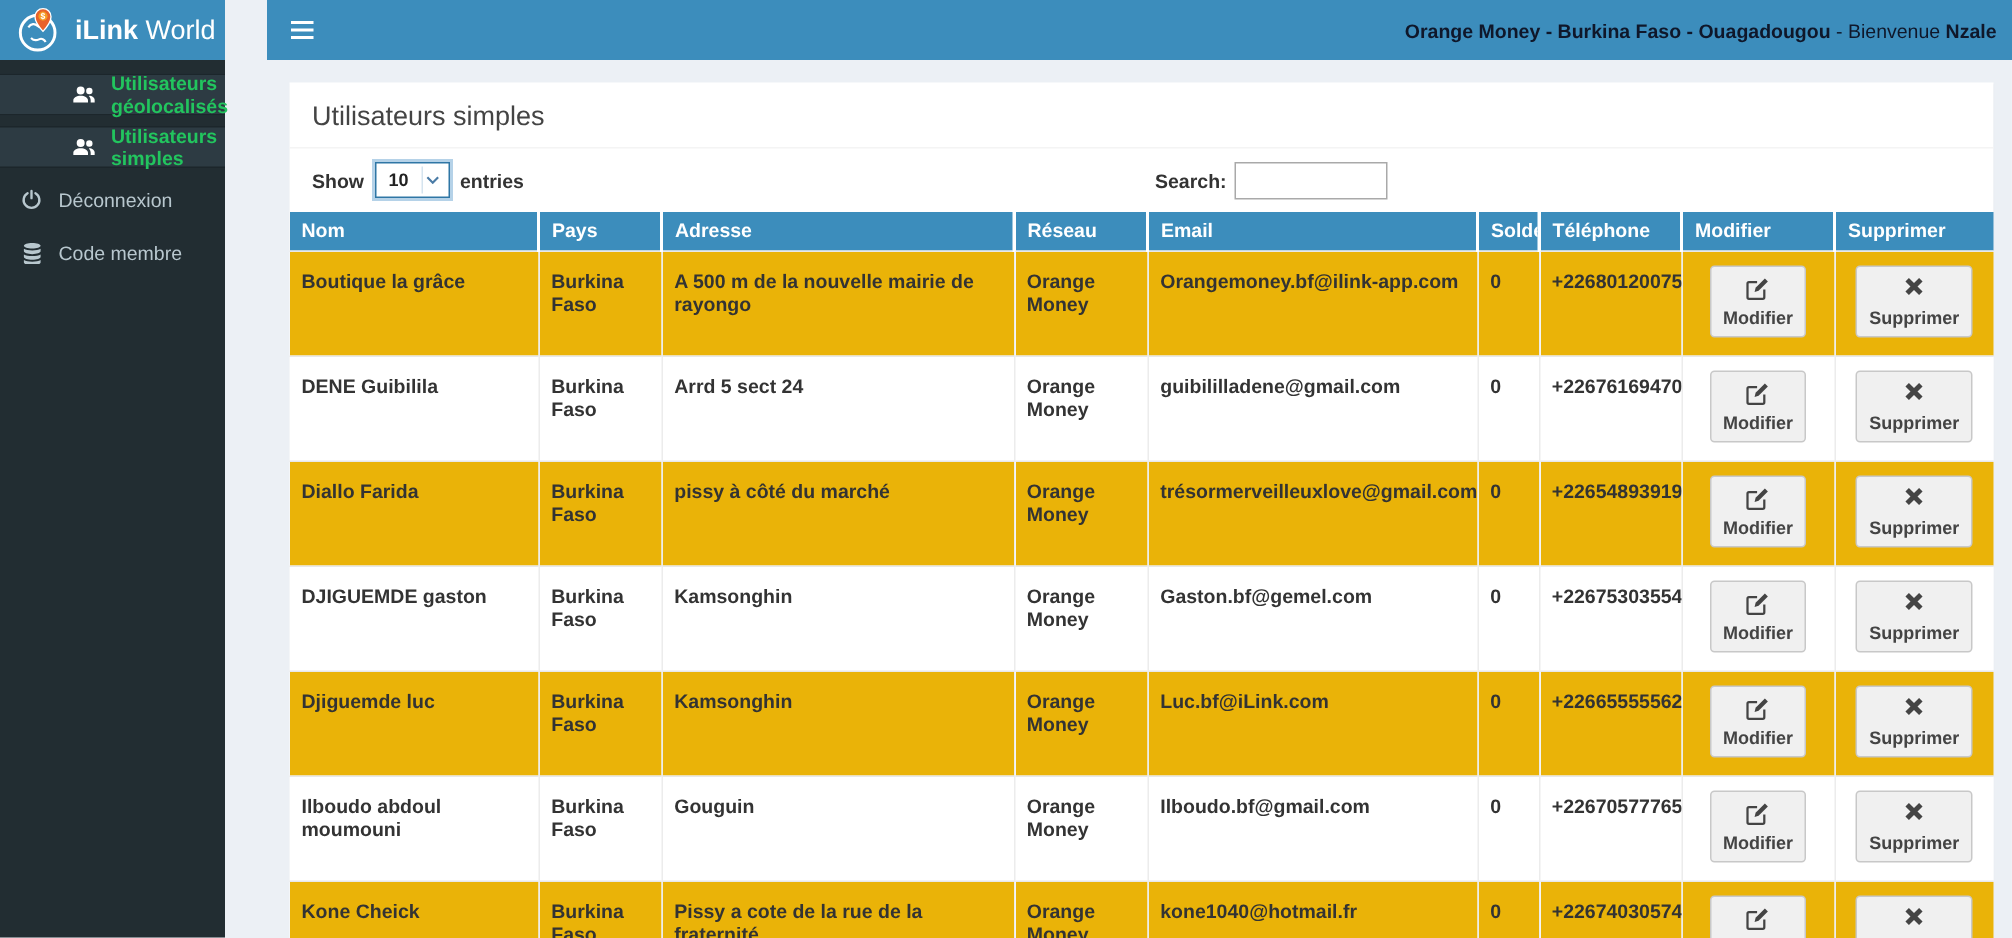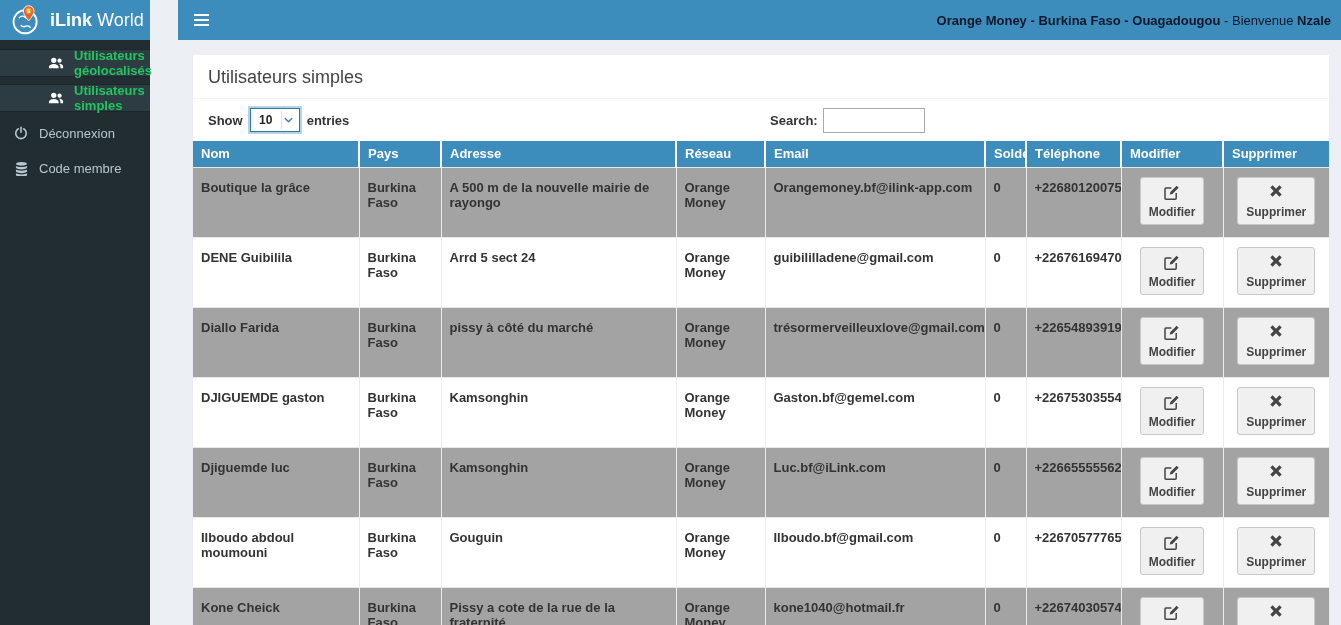--- a/index.html
+++ b/index.html
@@ -47,21 +47,21 @@
     font-size:13px; padding:0 5px; outline:none; }
 
   
   table { border-collapse:collapse; table-layout:fixed; width:1136px; margin:0; }
   th { background:#3c8dbc; color:#fff; font-size:13px; font-weight:700; text-align:left;
     height:26px; padding:3px 8px; overflow:hidden; white-space:nowrap;margin-top:28px; }
   th + th { border-left:2px solid #fff; }
   td { height:70px; vertical-align:top; padding:12px 8px 0; font-size:13px; font-weight:600;
     color:#333; border-top:1px solid #e8e8e8; overflow:hidden; }
   td + td { border-left:1px solid #ececec; }
-  tr.odd td { background:#a3a3a3; }
+  tr.odd td { background:#eab308; }
   tr.even td { background:#fff; }
   td.action-cell { padding-top:9px; text-align:center; }
   .action-btn { display:inline-block; min-width:64px; padding:6px 8px 5px; background:#f0f0f0;
     border:1px solid #c8c8c8; border-radius:3px; color:#444; cursor:pointer;
     font-family:inherit; text-align:center; }
   .action-btn .btn-icon { display:block; height:18px; line-height:18px; }
   .action-btn .btn-label { display:block; font-size:12px; font-weight:600; margin-top:3px; color:#444; }
 </style>
 </head>
 <body>

